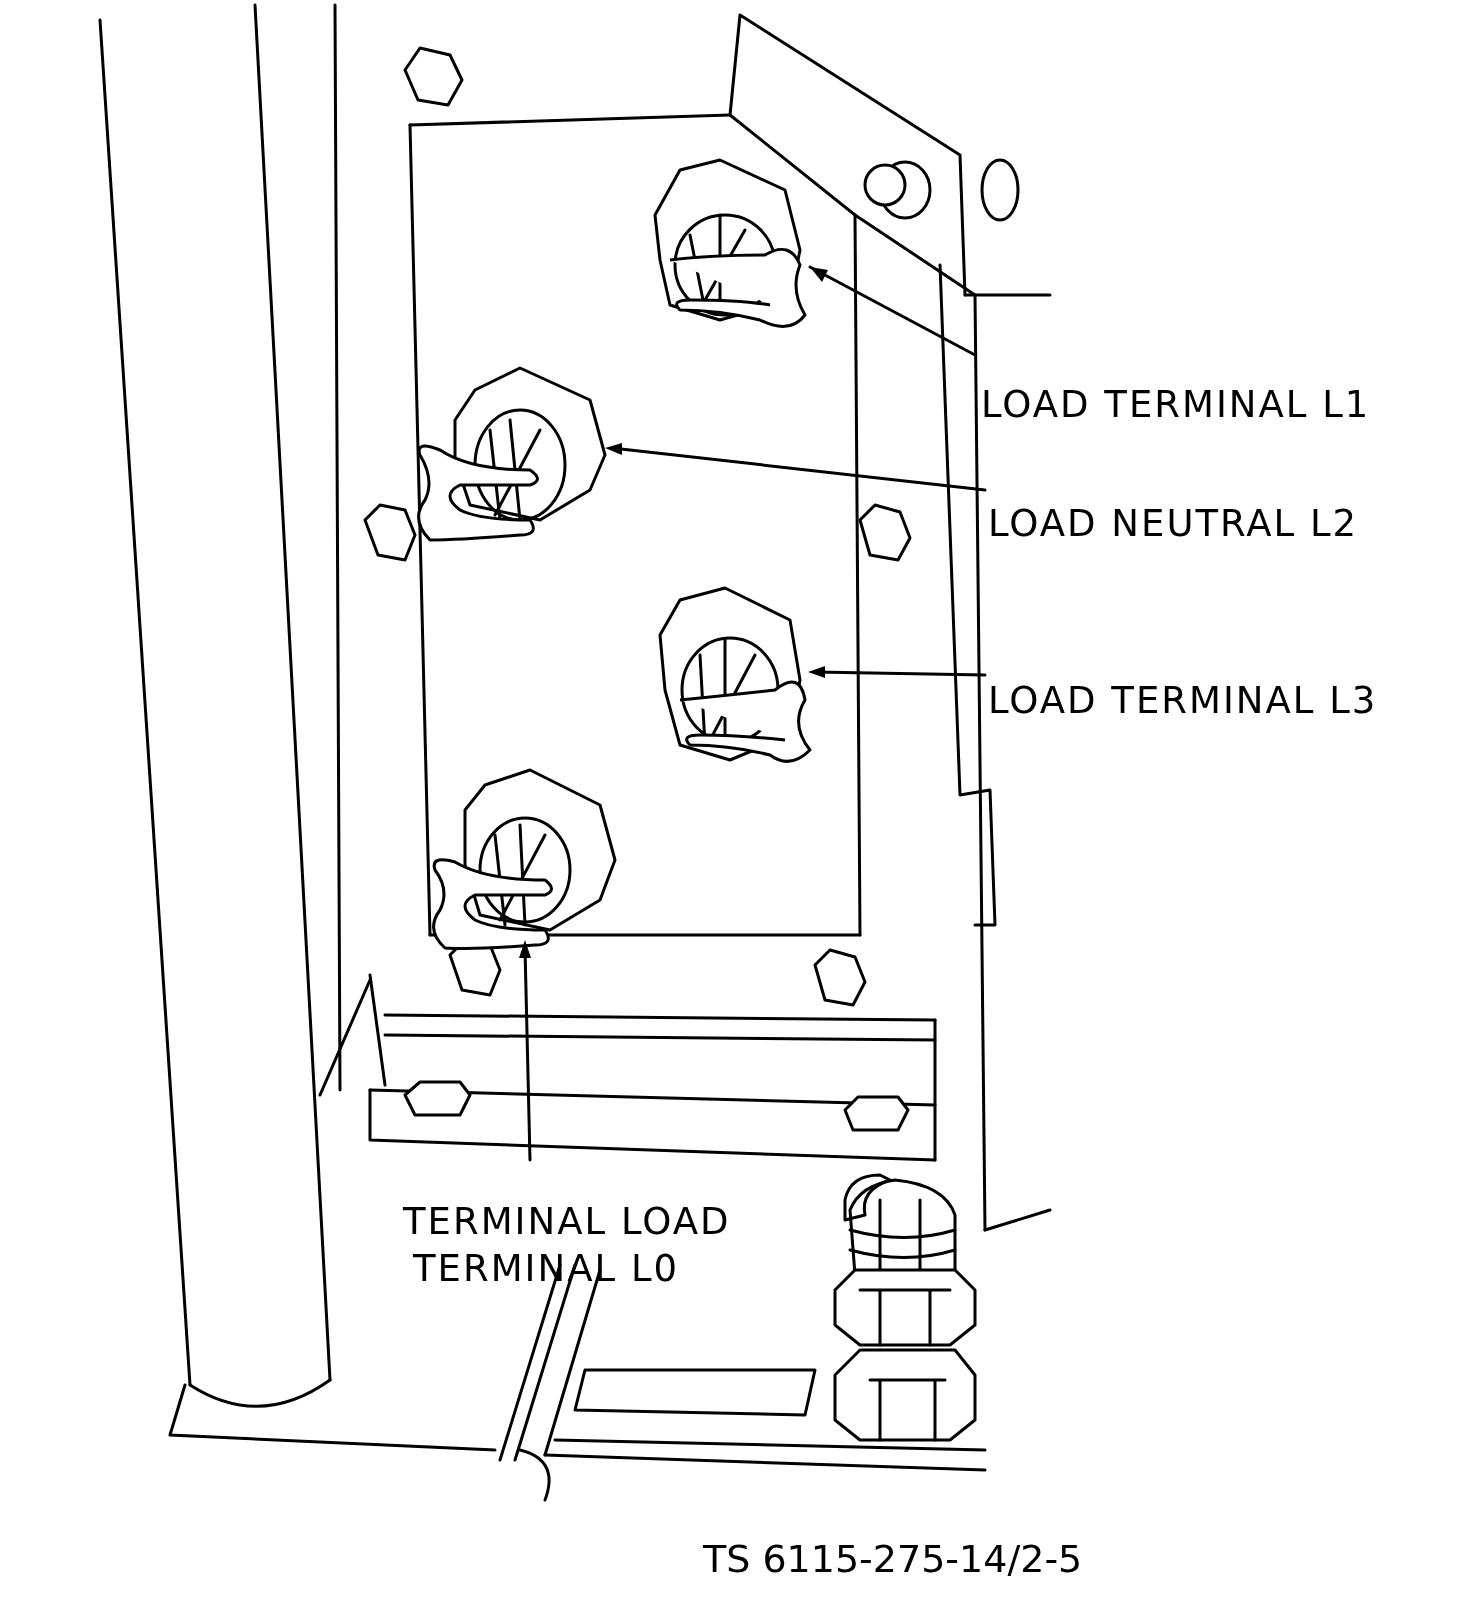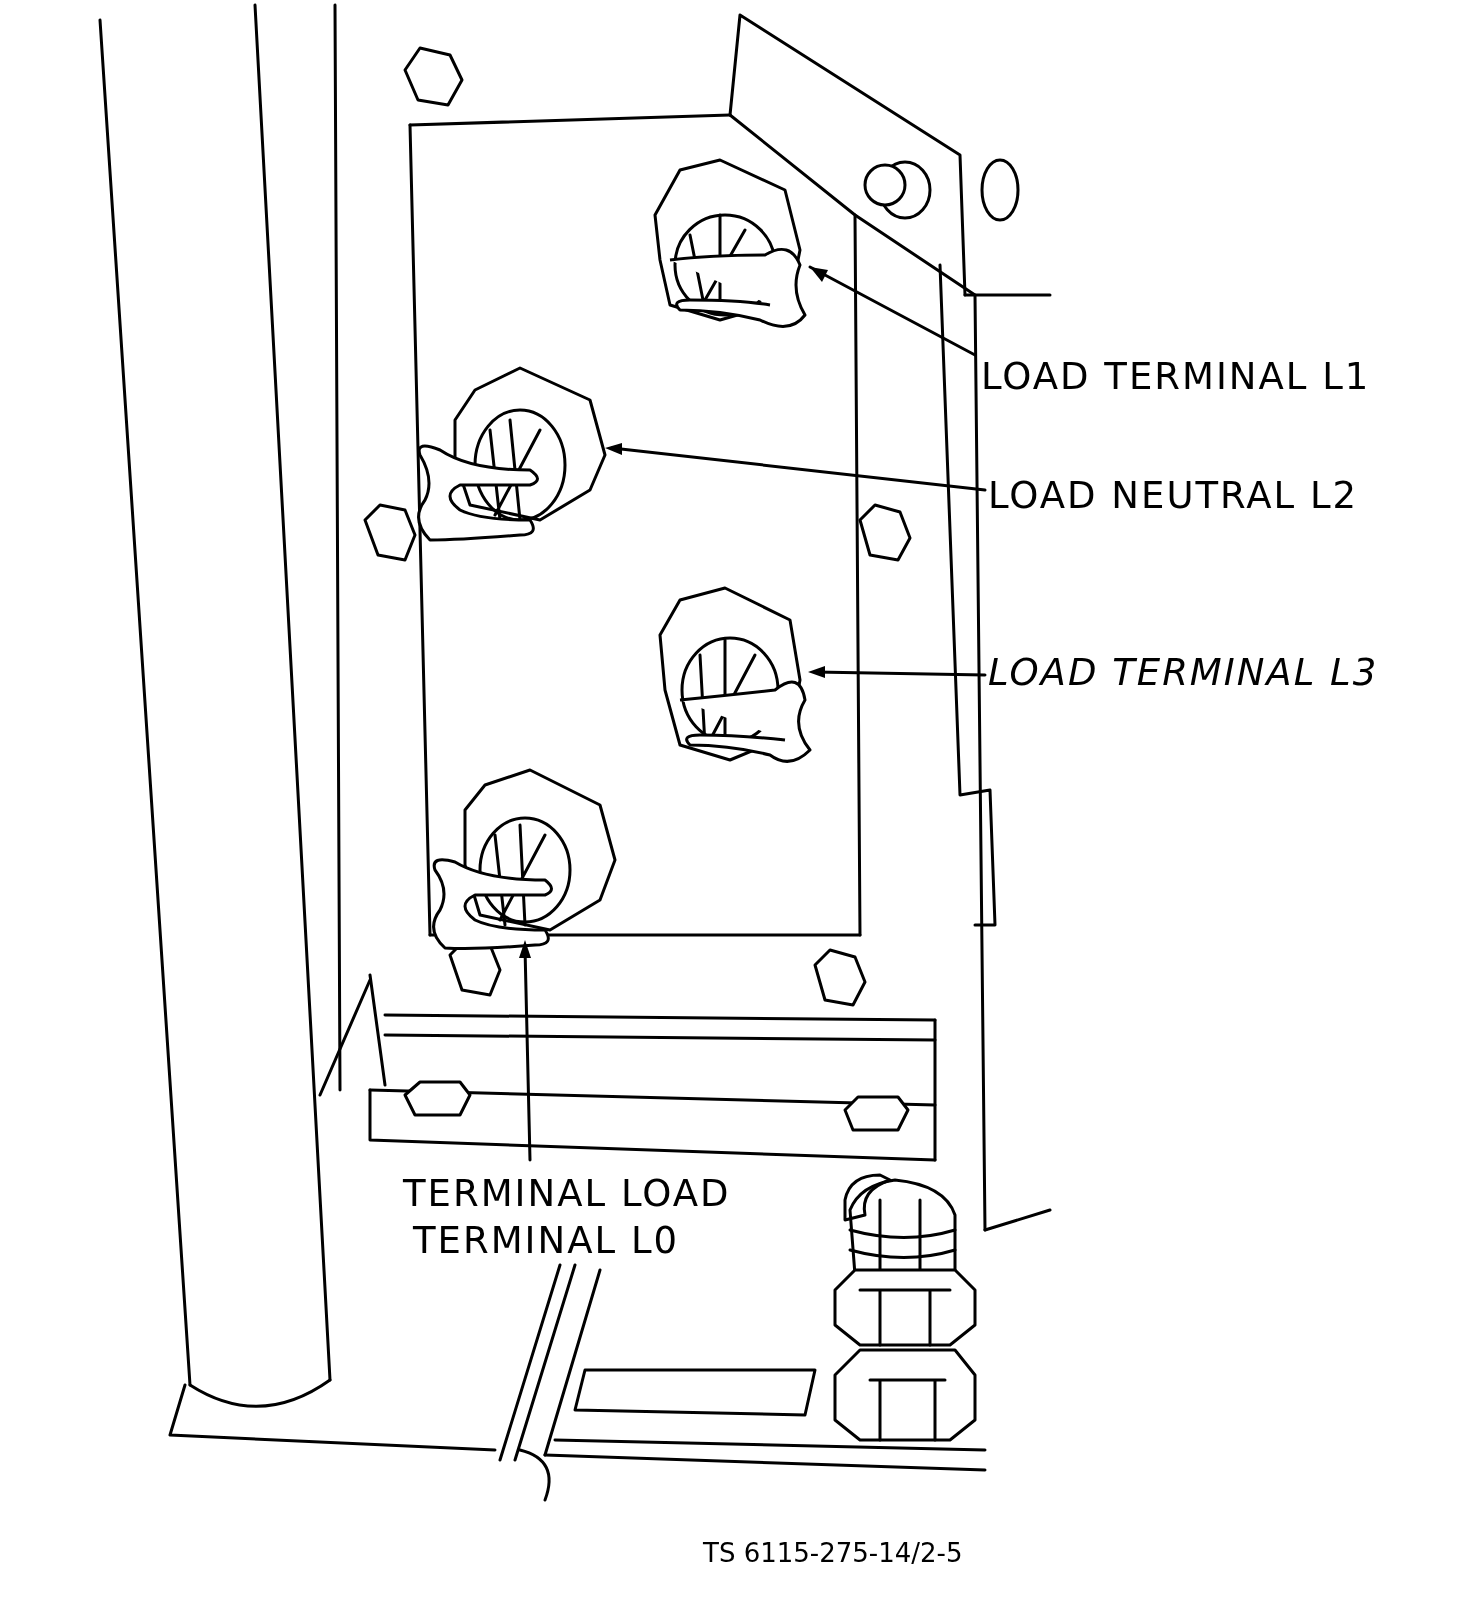--- a/index.html
+++ b/index.html
@@ -1,21 +1,21 @@
 <!DOCTYPE html>
 <html><head>
 <meta charset="utf-8">
 <style>
   html, body { margin: 0; padding: 0; background: #ffffff; }
   body { width: 1483px; height: 1609px; position: relative; overflow: hidden; }
   #art { position: absolute; left: 0; top: 0; }
   .ln { stroke: #000; fill: none; stroke-width: 3; stroke-linejoin: round; stroke-linecap: round; }
   .lnf { stroke: #000; fill: #fff; stroke-width: 3; stroke-linejoin: round; }
-  .lbl { position: absolute; font-family: "DejaVu Sans", sans-serif; color: #000; font-size: 37px; letter-spacing: 2px; white-space: nowrap; line-height: 1; }
-  .fig { position: absolute; font-family: "DejaVu Sans", sans-serif; color: #000; font-size: 26px; white-space: nowrap; line-height: 1; }
+  .lbl { position: absolute; font-family: "DejaVu Sans", sans-serif; color: #000; font-size: 37px; letter-spacing: 2px; white-space: nowrap; line-height: 1; margin-top: 28px; }
+  .fig { position: absolute; font-family: "DejaVu Sans", sans-serif; color: #000; font-size: 38px; white-space: nowrap; line-height: 1; }
 </style>
 </head>
 <body>
 
 <svg id="art" width="1483" height="1609" viewBox="0 0 1483 1609">
 
   <g>
     <path class="ln" d="M100 20 L190 1385"></path>
     <path class="ln" d="M255 5 L330 1380"></path>
     <path class="ln" d="M190 1385 Q260 1430 330 1380"></path>
@@ -111,16 +111,16 @@
     <path class="ln" d="M525 948 L530 1160"></path>
     <path d="M810 267 L828 270 L822 282 Z" fill="#000"></path>
     <path d="M605 448 L622 443 L622 455 Z" fill="#000"></path>
     <path d="M808 672 L825 666 L825 678 Z" fill="#000"></path>
     <path d="M525 940 L519 958 L531 958 Z" fill="#000"></path>
   </g>
 </svg>
 
 <div class="lbl" style="left:981px; top:358px;">LOAD TERMINAL L1</div>
 <div class="lbl" style="left:988px; top:477px;">LOAD NEUTRAL L2</div>
-<div class="lbl" style="left:988px; top:654px;font-style:italic;">LOAD TERMINAL L3</div>
+<div class="lbl" style="left:988px; top:654px;">LOAD TERMINAL L3</div>
 <div class="lbl" style="left:403px; top:1175px;">TERMINAL LOAD</div>
 <div class="lbl" style="left:413px; top:1222px;">TERMINAL L0</div>
 <div class="fig" style="left:703px; top:1540px;">TS 6115-275-14/2-5</div>
 
 </body></html>

